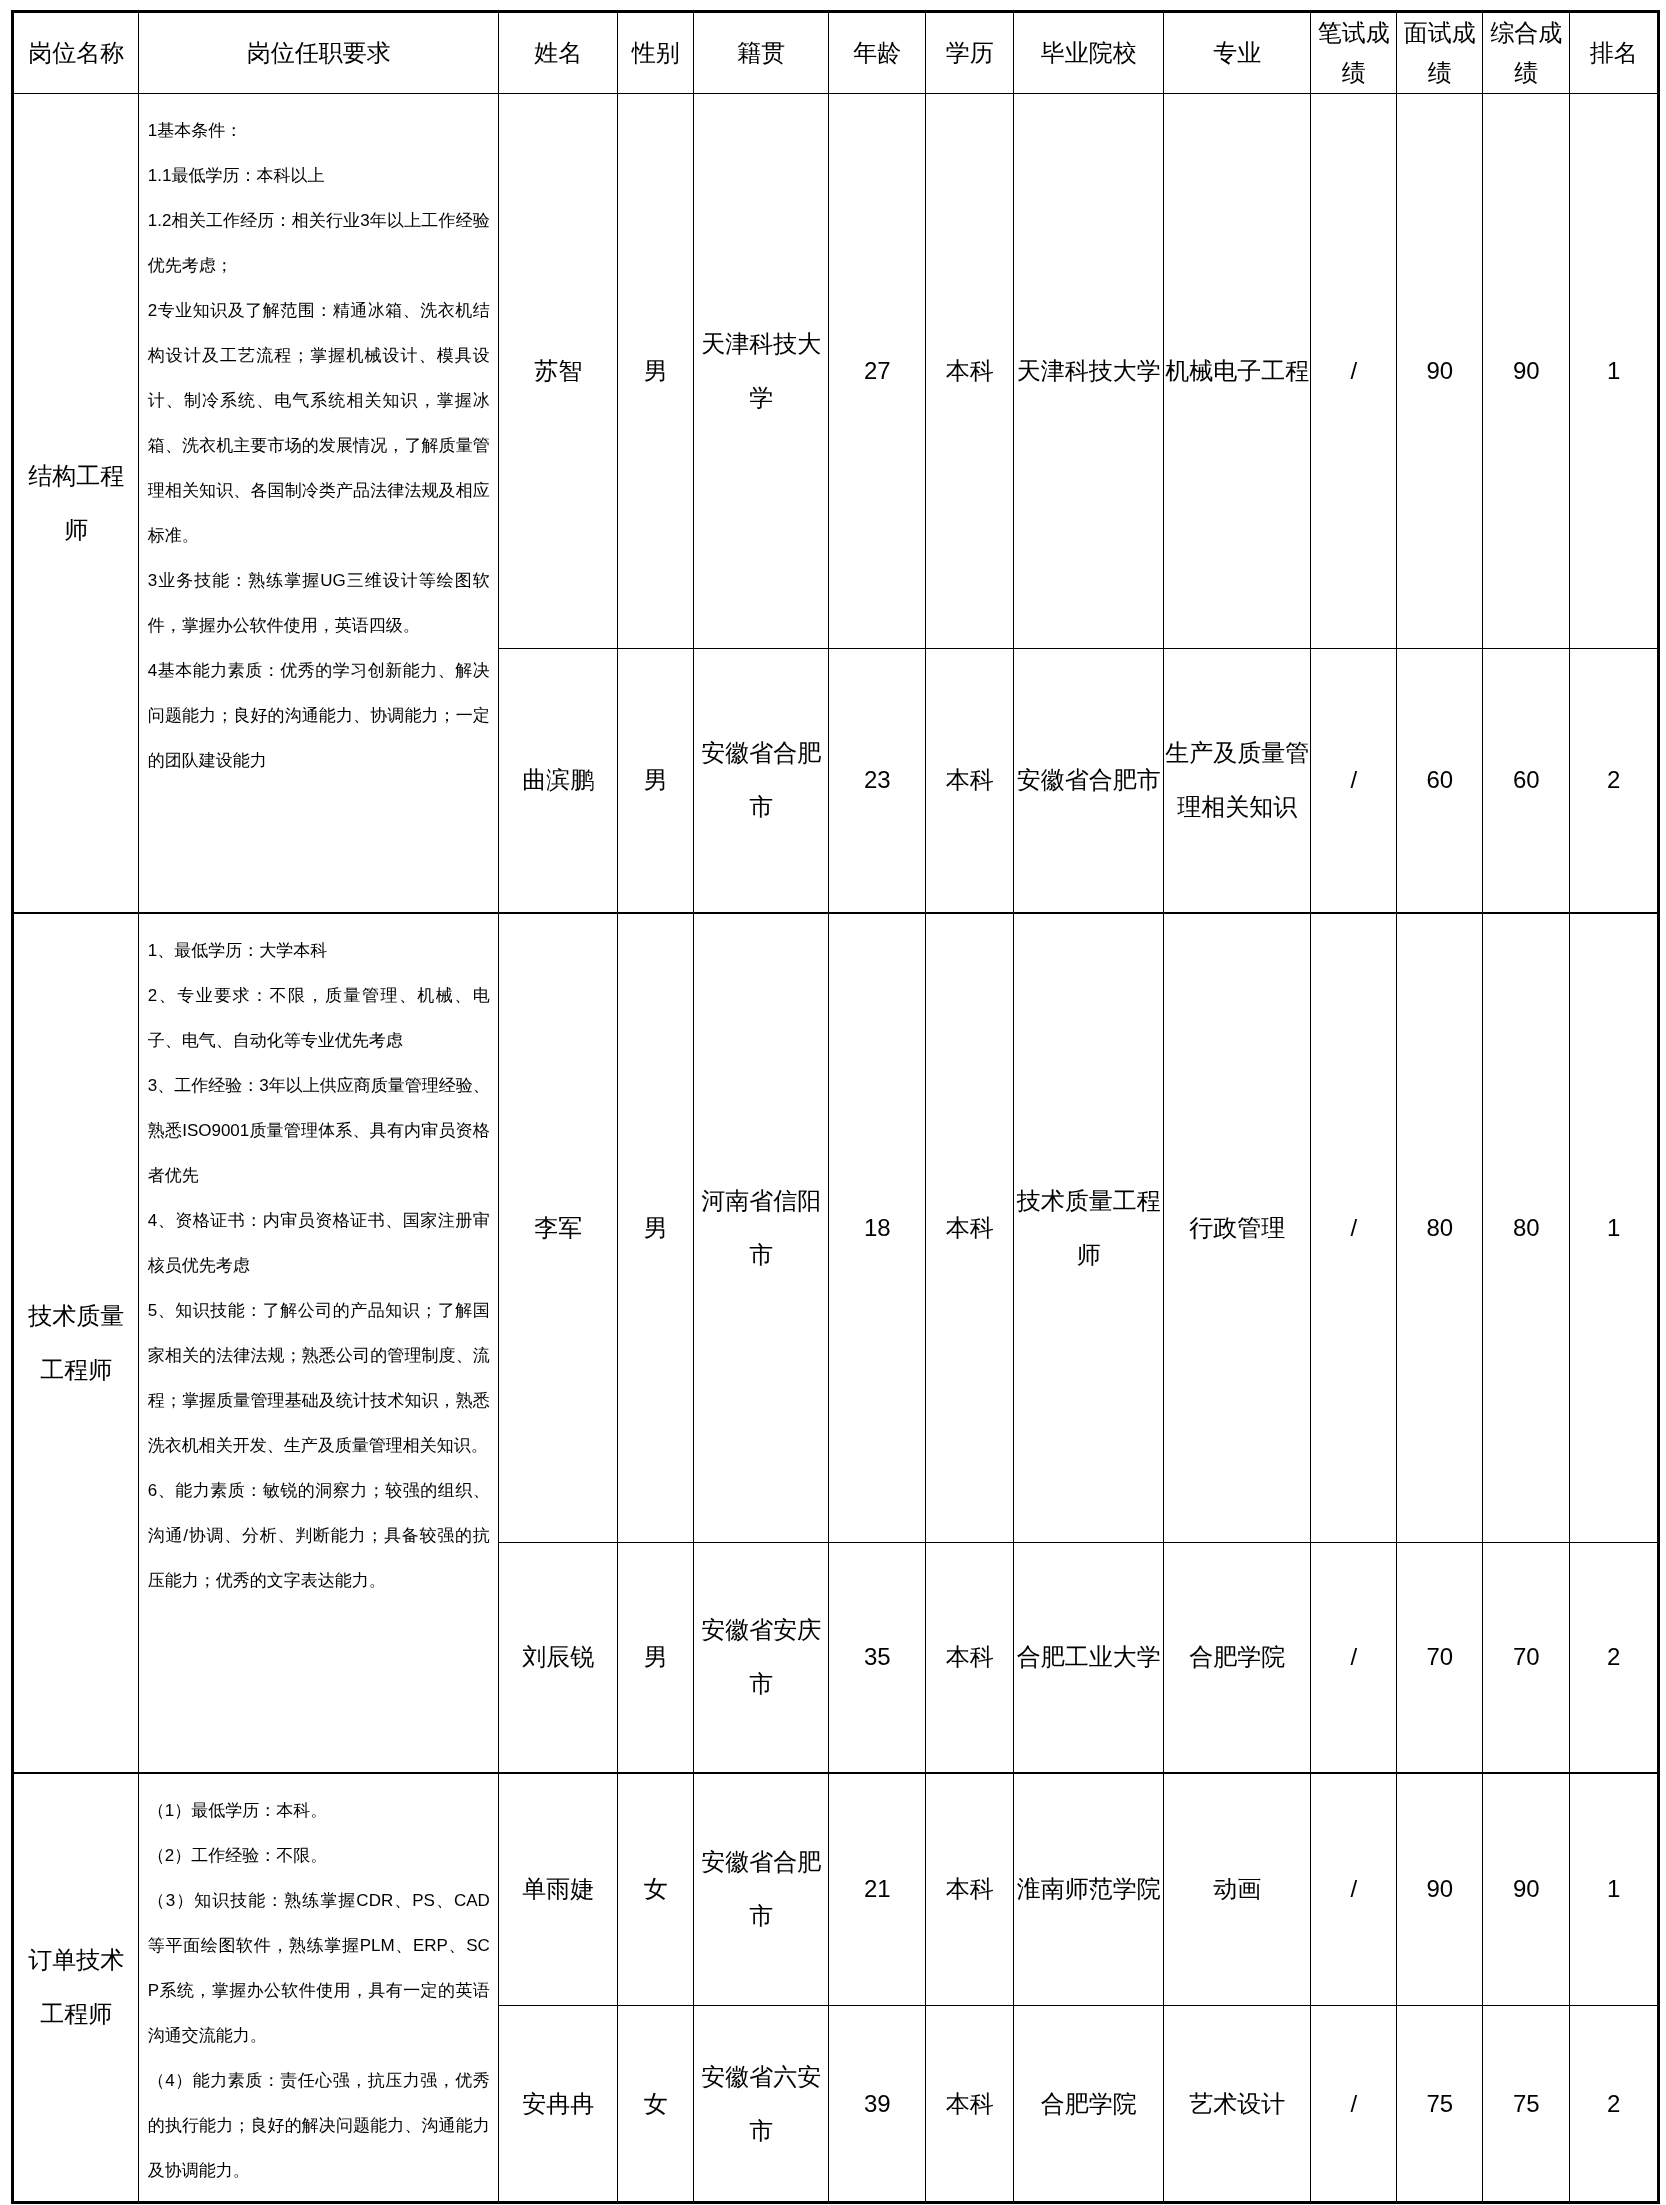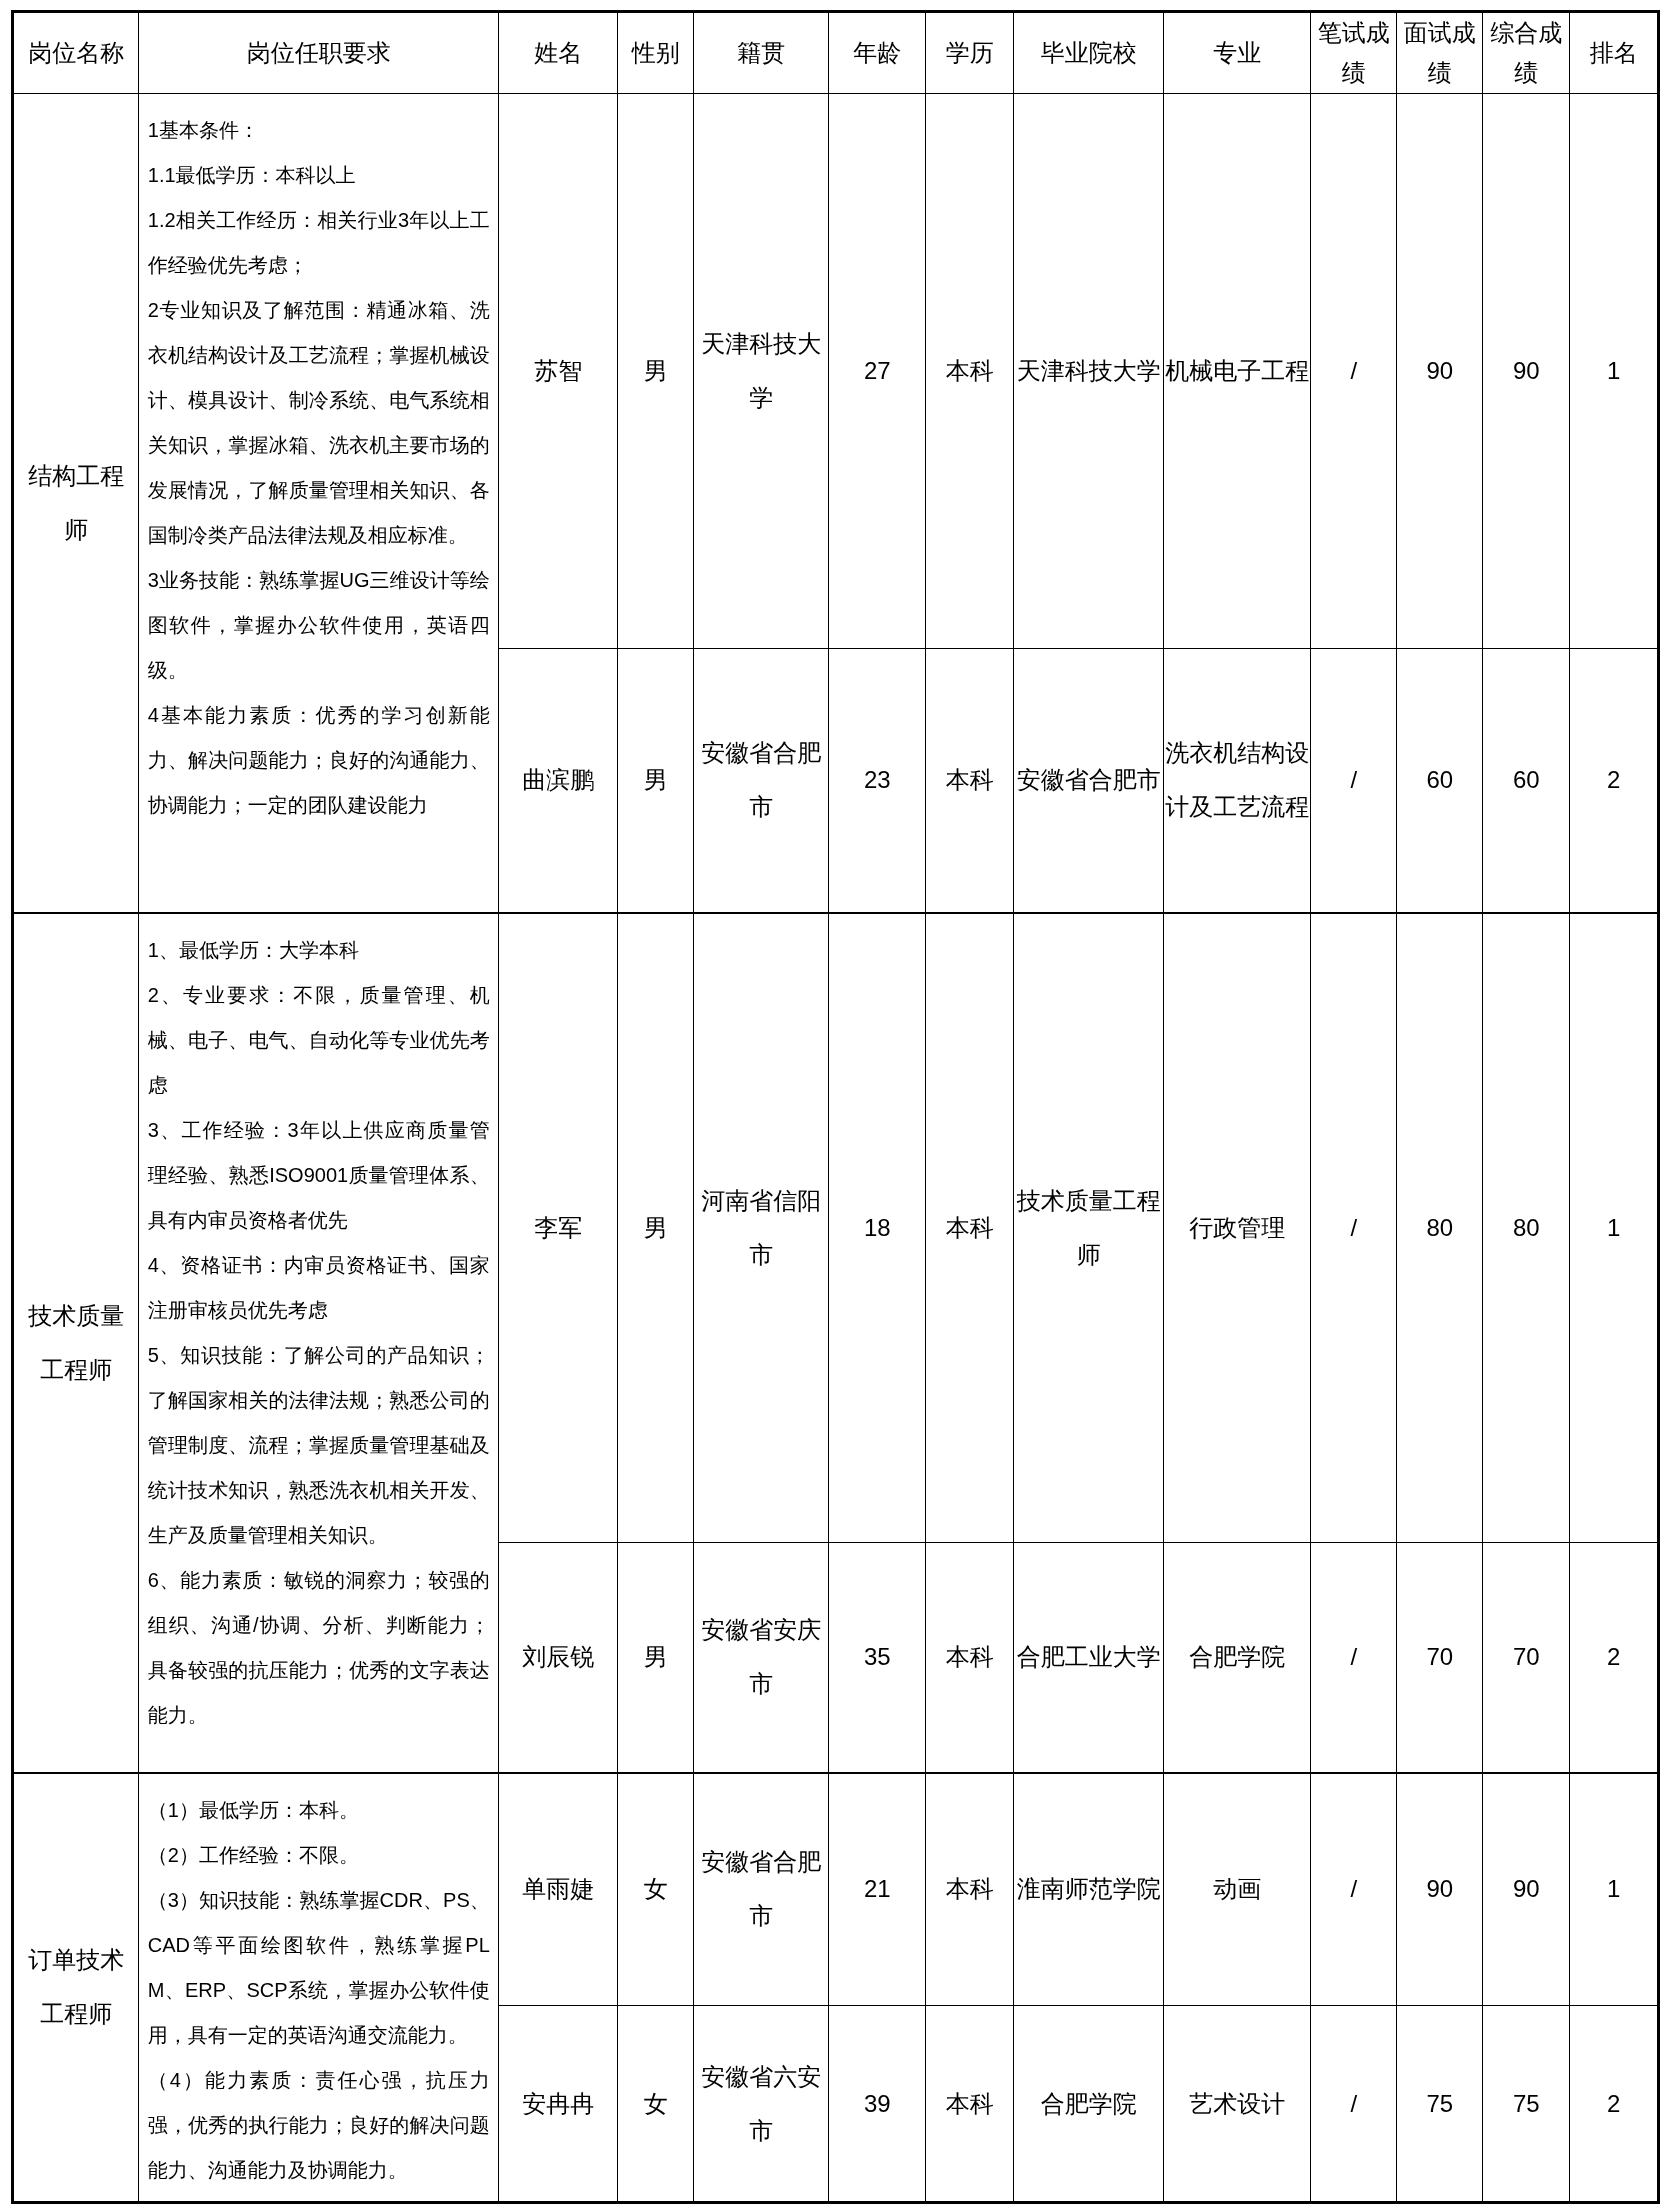--- a/index.html
+++ b/index.html
@@ -31,21 +31,21 @@
   }
   td.pos-cell{
     padding:0 2.8px;
     line-height:54px;
     text-align:center;
   }
   td.req-cell{
     vertical-align:top;
     text-align:justify;
     padding:14px 8.5px 8.5px 8.5px;
-    font-size:20px;
+    font-size:17px;
     line-height:45px;
     white-space:pre-wrap;
     word-break:break-all;
   }
   tr.h-r1a{height:555px;}
   tr.h-r1b{height:264px;}
   tr.h-r2a{height:630px;}
   tr.h-r2b{height:230px;}
   tr.h-r3a{height:233px;}
   tr.h-r3b{height:197px;}
@@ -110,21 +110,21 @@
         <td>90</td>
         <td>1</td>
       </tr>
       <tr class="h-r1b">
         <td>曲滨鹏</td>
         <td>男</td>
         <td>安徽省合肥市</td>
         <td>23</td>
         <td>本科</td>
         <td>安徽省合肥市</td>
-        <td>洗衣机结构设计及工艺流程</td>
+        <td>生产及质量管理相关知识</td>
         <td>/</td>
         <td>60</td>
         <td>60</td>
         <td>2</td>
       </tr>
 
       <tr class="h-r2a block-start">
         <td class="pos-cell" rowspan="2">技术质量工程师</td>
         <td class="req-cell" rowspan="2">1、最低学历：大学本科
 2、专业要求：不限，质量管理、机械、电子、电气、自动化等专业优先考虑

